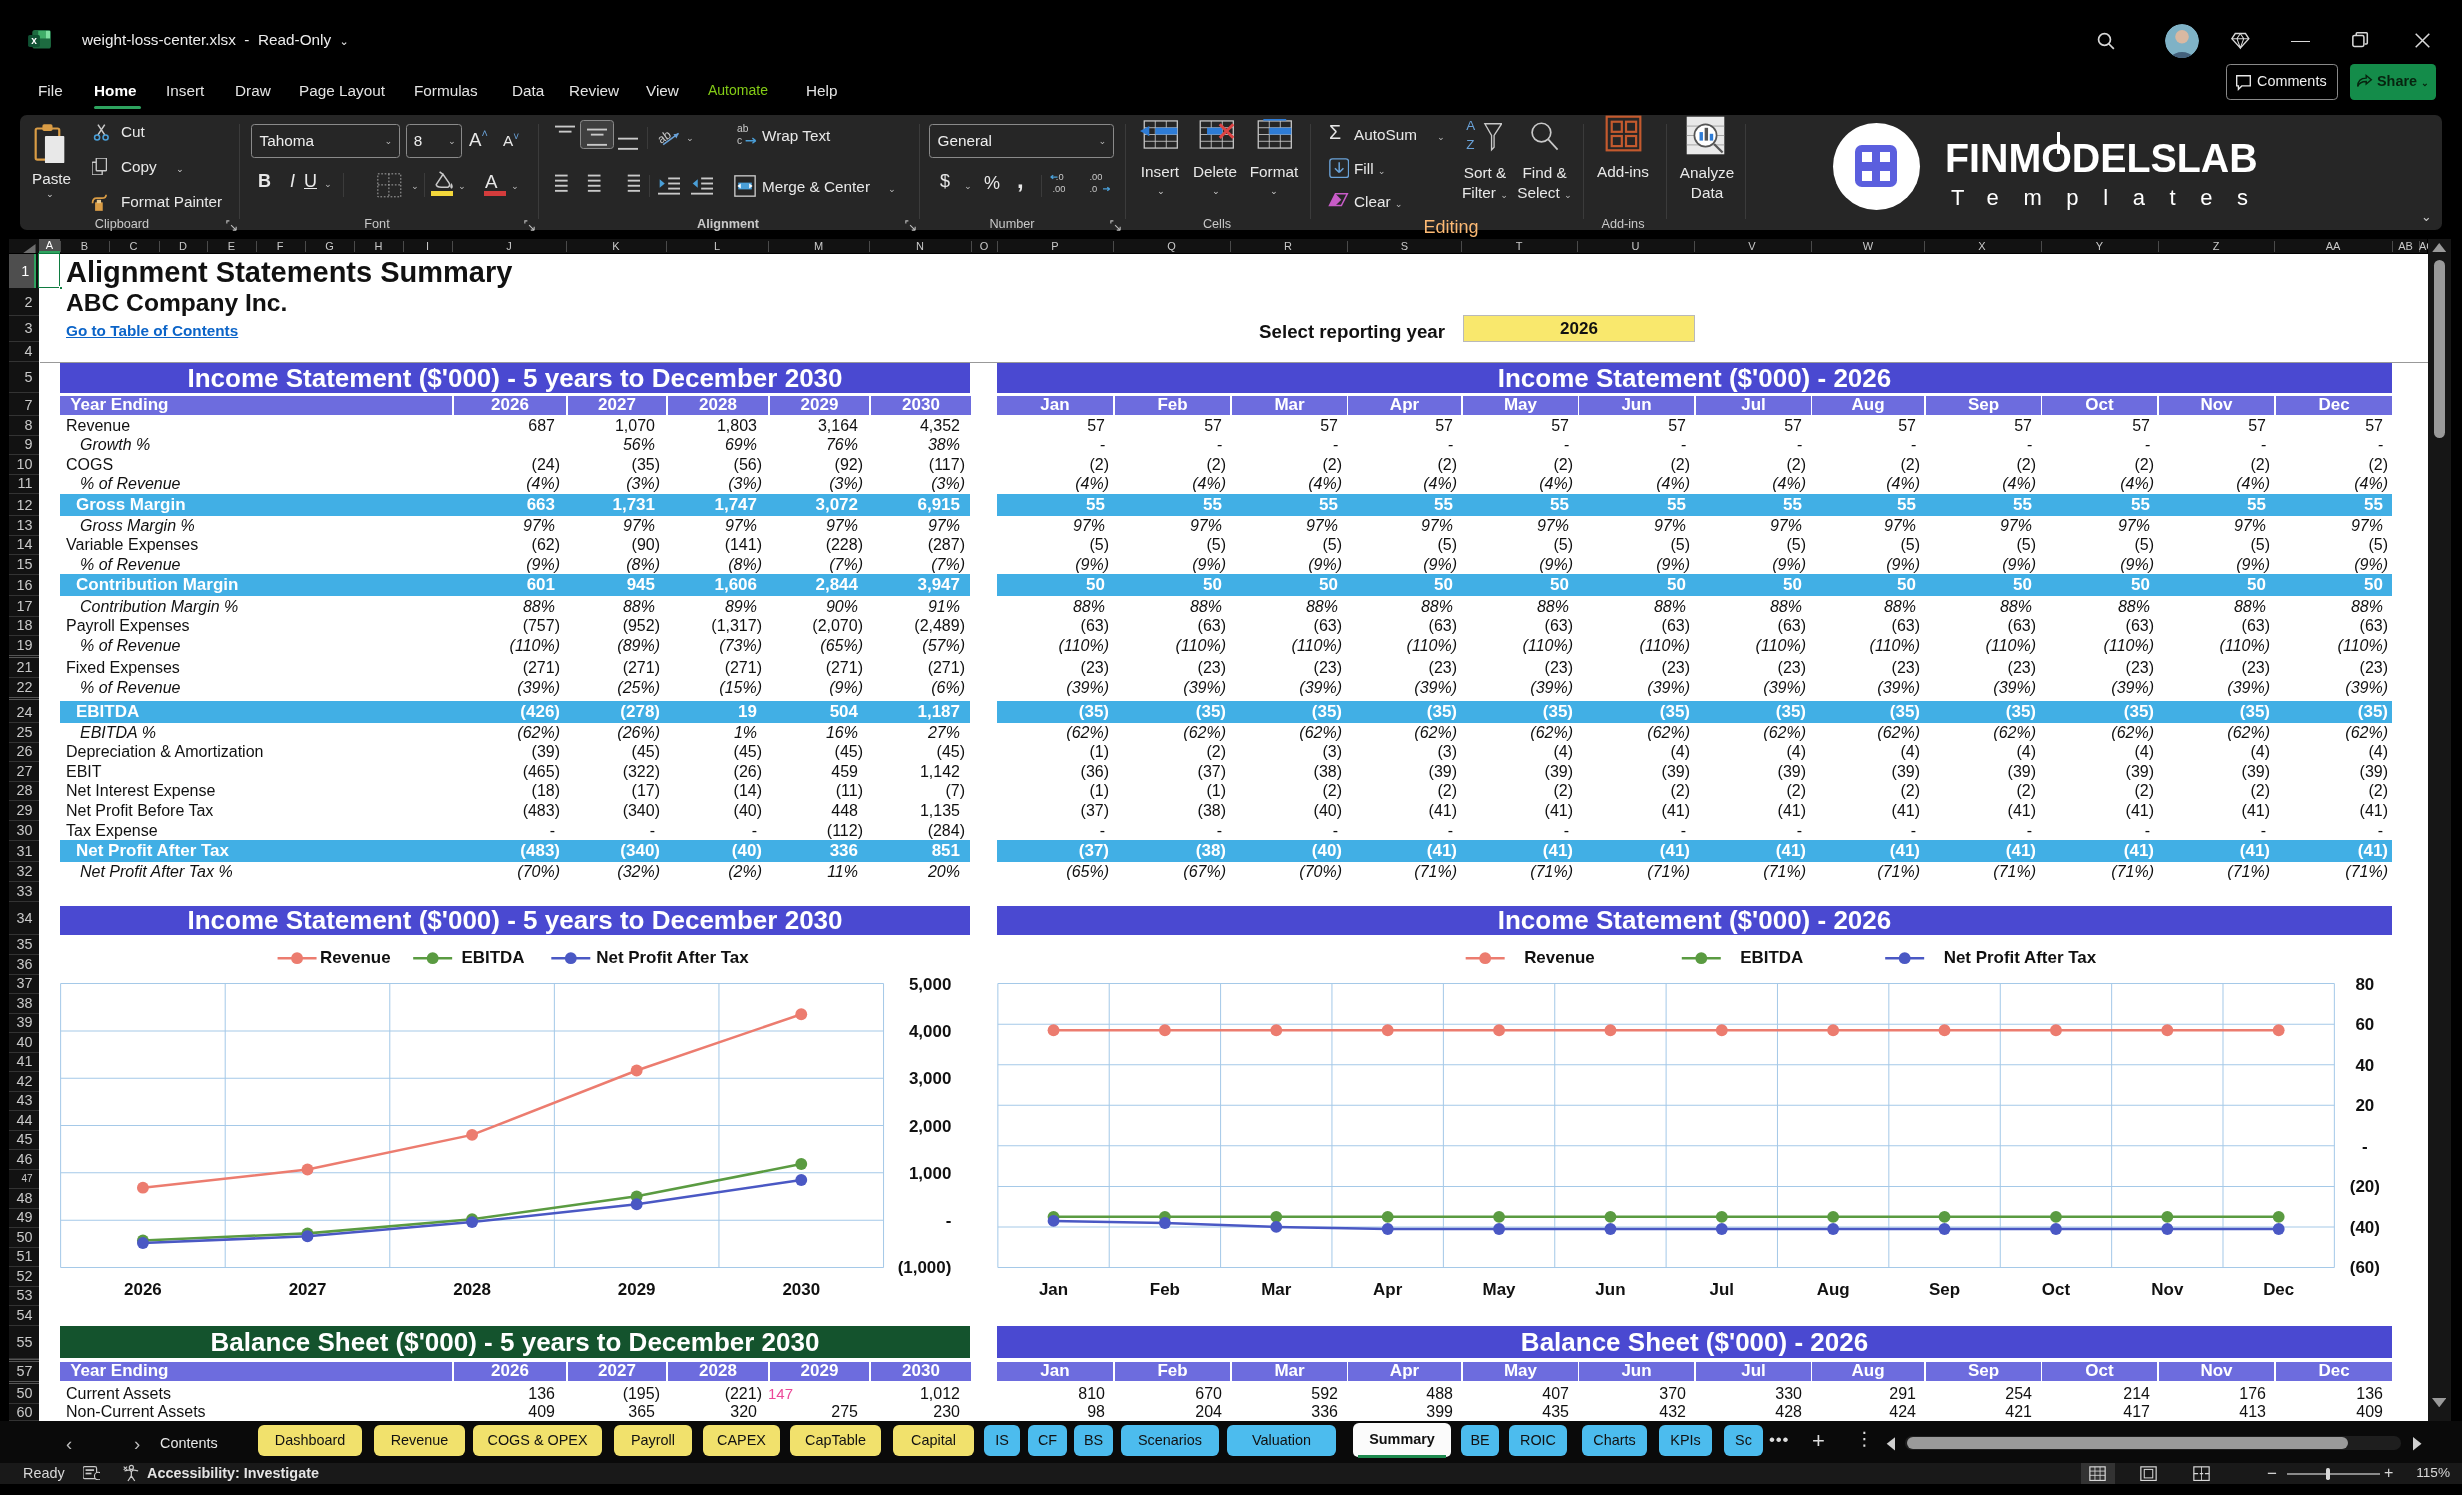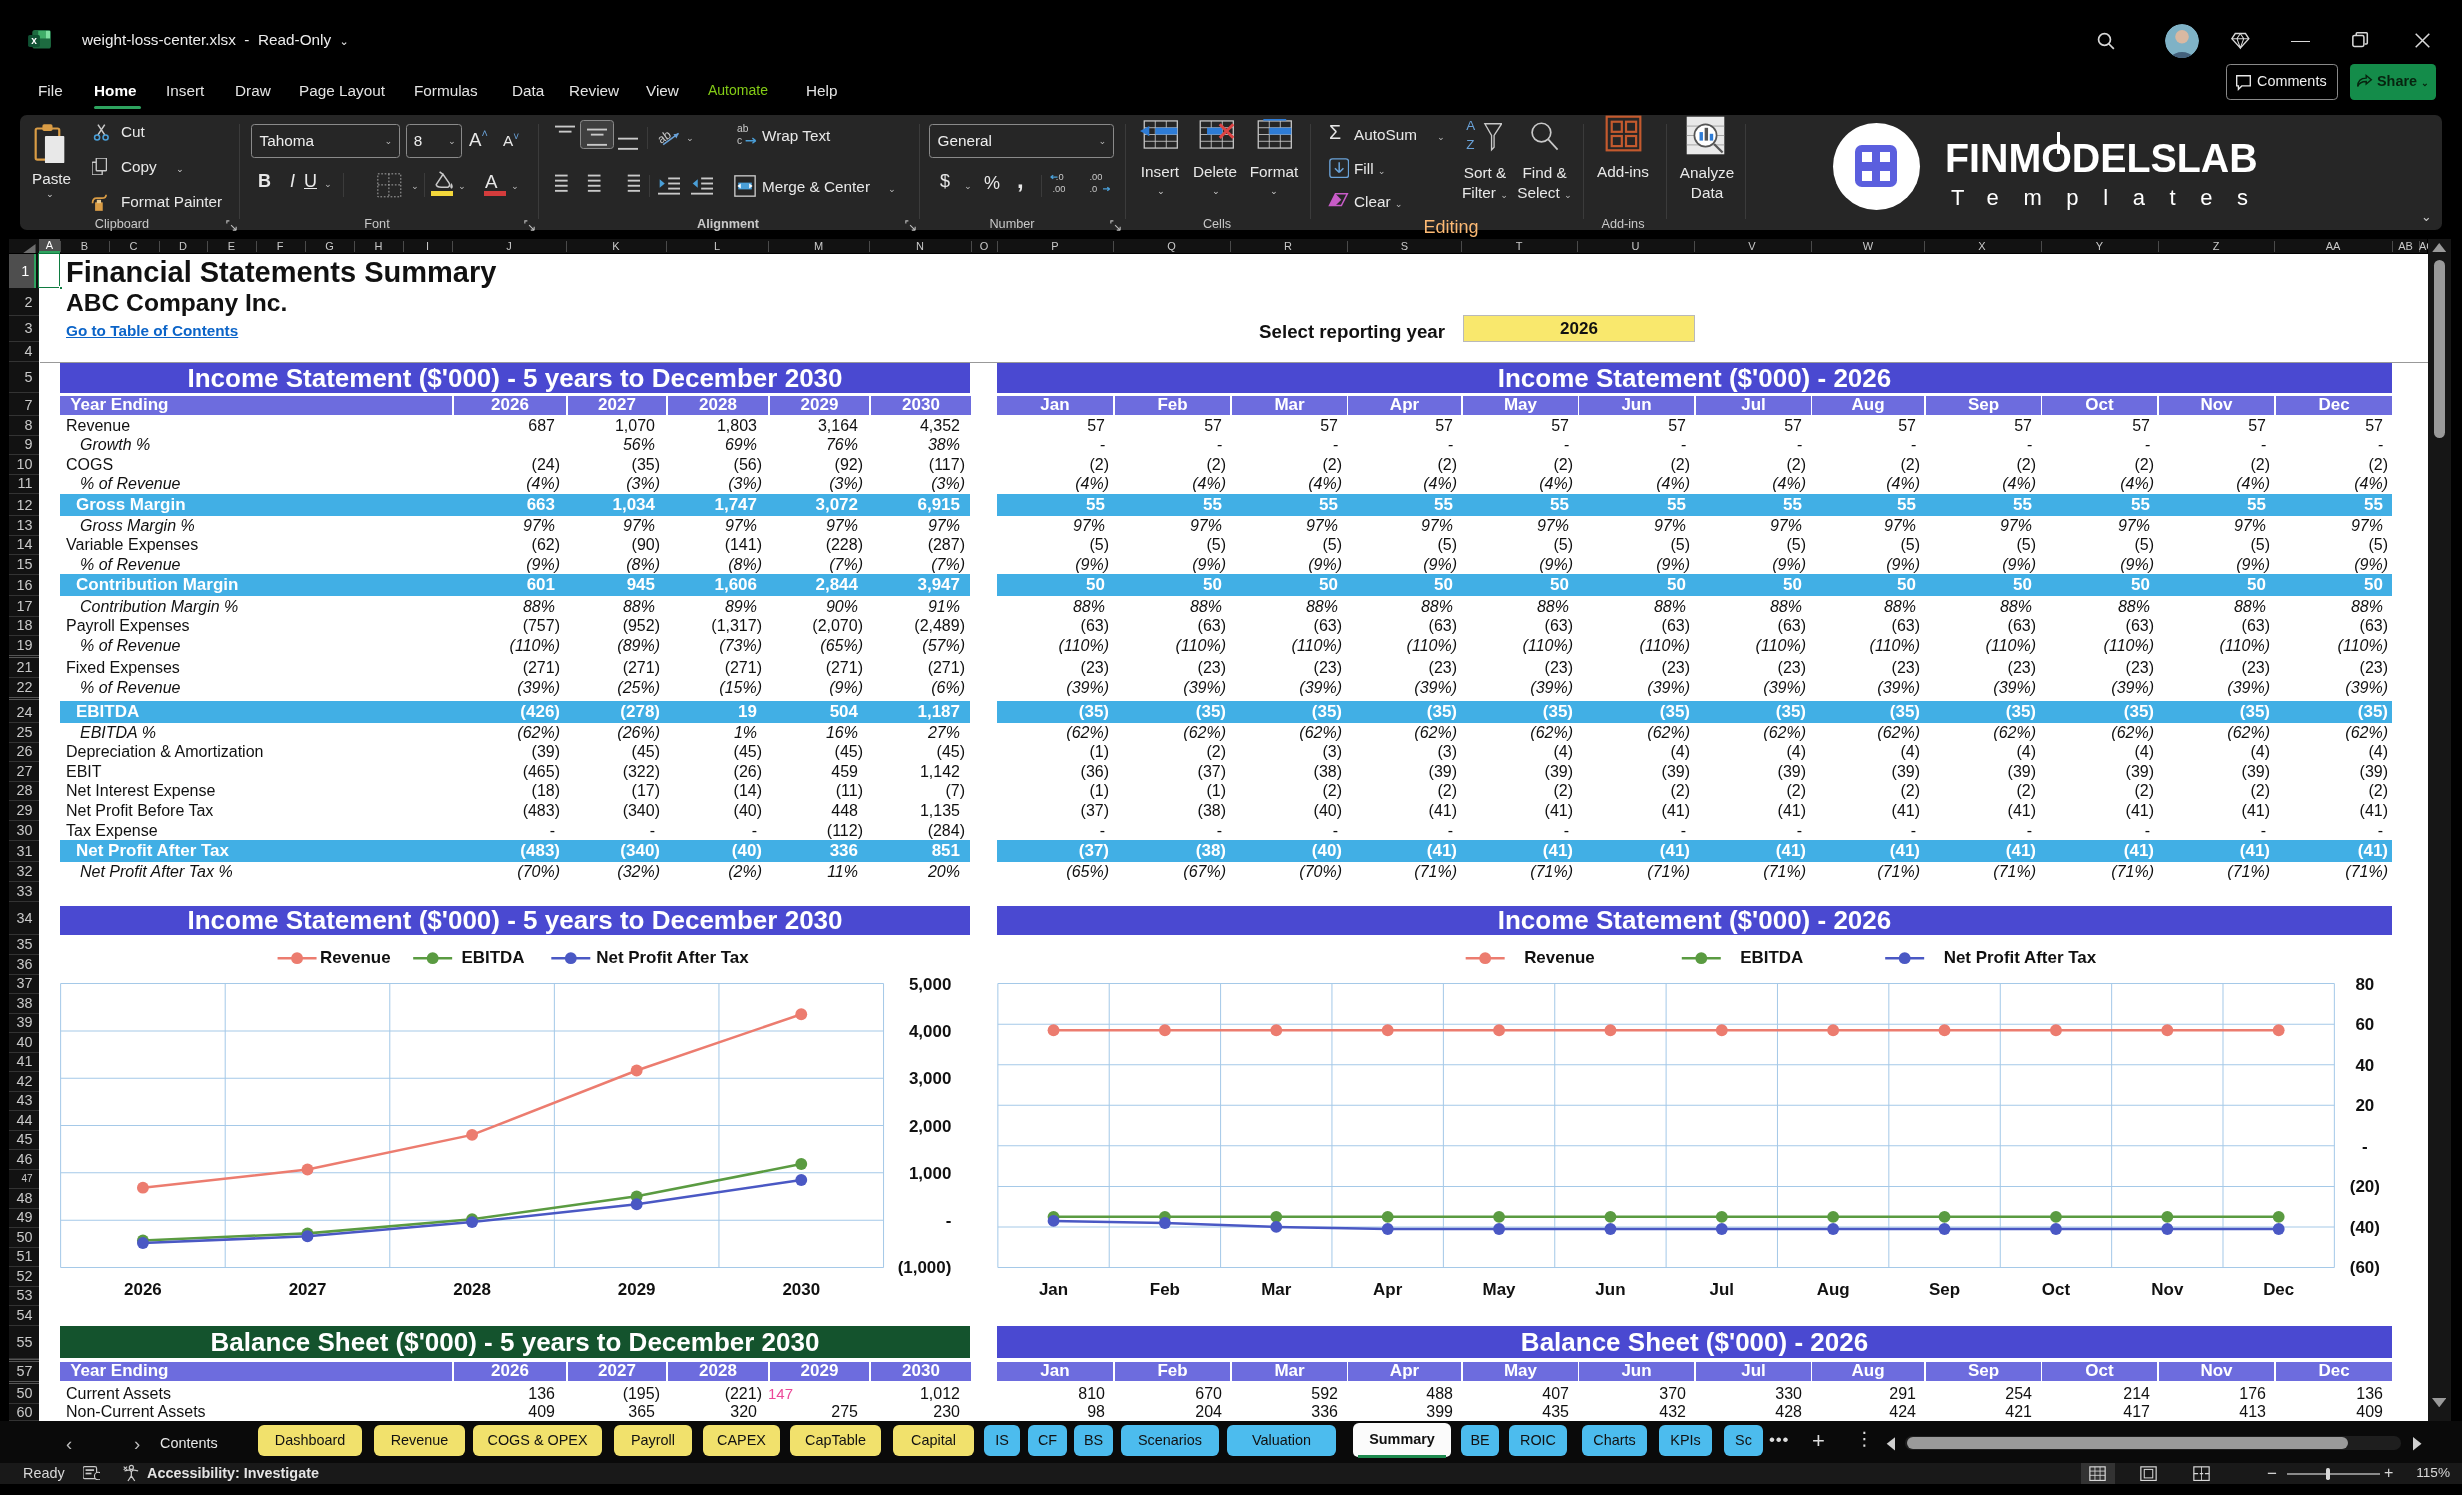--- a/index.html
+++ b/index.html
@@ -435,21 +435,21 @@
 <div class="ab" style="left:9.3px;top:1286px;width:30px;height:19.5px;color:#c9c9c9;font-size:14.4px;text-align:right;line-height:19.5px;padding-right:6.8px;border-bottom:0.8px solid #333;">53</div>
 <div class="ab" style="left:9.3px;top:1306px;width:30px;height:19.5px;color:#c9c9c9;font-size:14.4px;text-align:right;line-height:19.5px;padding-right:6.8px;border-bottom:0.8px solid #333;">54</div>
 <div class="ab" style="left:9.3px;top:1325px;width:30px;height:34px;color:#c9c9c9;font-size:14.4px;text-align:right;line-height:34px;padding-right:6.8px;border-bottom:0.8px solid #333;">55</div>
 <div class="ab" style="left:9.3px;top:1359px;width:30px;height:2.5px;background:#121212;border-top:0.8px solid #555;border-bottom:0.8px solid #555;"></div>
 <div class="ab" style="left:9.3px;top:1362px;width:30px;height:19.5px;color:#c9c9c9;font-size:14.4px;text-align:right;line-height:19.5px;padding-right:6.8px;border-bottom:0.8px solid #333;">57</div>
 <div class="ab" style="left:9.3px;top:1381px;width:30px;height:2.5px;background:#121212;border-top:0.8px solid #555;border-bottom:0.8px solid #555;"></div>
 <div class="ab" style="left:9.3px;top:1384px;width:30px;height:19.5px;color:#c9c9c9;font-size:14.4px;text-align:right;line-height:19.5px;padding-right:6.8px;border-bottom:0.8px solid #333;">50</div>
 <div class="ab" style="left:9.3px;top:1403px;width:30px;height:18px;color:#c9c9c9;font-size:14.4px;text-align:right;line-height:18px;padding-right:6.8px;border-bottom:0.8px solid #333;">60</div>
 <div class="ab" style="left:38px;top:253px;width:22px;height:35px;border:1.7px solid #107c41;"></div>
 <div class="ab" style="left:59px;top:286px;width:4.2px;height:4.2px;background:#107c41;border:0.8px solid #fff;"></div>
-<div class="ab" style="left:66px;top:256px;font-size:29px;font-weight:bold;color:#111;">Financial Statements Summary</div>
+<div class="ab" style="left:66px;top:256px;font-size:29px;font-weight:bold;color:#111;">Alignment Statements Summary</div>
 <div class="ab" style="left:66px;top:289px;font-size:24.6px;font-weight:bold;color:#111;">ABC Company Inc.</div>
 <div class="ab" style="left:66px;top:322px;font-size:15.3px;font-weight:bold;color:#0b64c8;text-decoration:underline;">Go to Table of Contents</div>
 <div class="ab" style="left:1190px;top:321px;width:255px;text-align:right;font-size:18.7px;font-weight:bold;color:#111;">Select reporting year</div>
 <div class="ab" style="left:1463px;top:315px;width:232px;height:27px;background:#f9e86d;border:0.8px solid #b9b9b9;font-size:17px;font-weight:bold;color:#111;text-align:center;line-height:26px;">2026</div>
 <div class="ab" style="left:40px;top:362px;width:2388px;height:0.8px;background:#999;"></div>
 <div class="ab" style="left:60px;top:363px;width:910px;height:30px;background:#4a49d1;color:#fff;font-weight:bold;font-size:26px;text-align:center;line-height:30px;">Income Statement ($'000) - 5 years to December 2030</div>
 <div class="ab" style="left:997px;top:363px;width:1395px;height:30px;background:#4a49d1;color:#fff;font-weight:bold;font-size:26px;text-align:center;line-height:30px;">Income Statement ($'000) - 2026</div>
 <div class="ab" style="left:60px;top:396px;width:392px;height:18.7px;background:#6d6cde;color:#fff;font-weight:bold;font-size:17px;line-height:18.7px;padding-left:10.2px;">Year Ending</div>
 <div class="ab" style="left:454px;top:396px;width:112px;height:18.7px;background:#6d6cde;color:#fff;font-weight:bold;font-size:17px;text-align:center;line-height:18.7px;">2026</div>
 <div class="ab" style="left:568px;top:396px;width:98px;height:18.7px;background:#6d6cde;color:#fff;font-weight:bold;font-size:17px;text-align:center;line-height:18.7px;">2027</div>
@@ -536,21 +536,21 @@
 <div class="ab" style="left:1694px;top:474px;width:112px;text-align:right;line-height:19.5px;font-size:16px;font-style:italic;color:#111;">(4%)</div>
 <div class="ab" style="left:1811px;top:474px;width:109px;text-align:right;line-height:19.5px;font-size:16px;font-style:italic;color:#111;">(4%)</div>
 <div class="ab" style="left:1924px;top:474px;width:112px;text-align:right;line-height:19.5px;font-size:16px;font-style:italic;color:#111;">(4%)</div>
 <div class="ab" style="left:2041px;top:474px;width:113px;text-align:right;line-height:19.5px;font-size:16px;font-style:italic;color:#111;">(4%)</div>
 <div class="ab" style="left:2158px;top:474px;width:112px;text-align:right;line-height:19.5px;font-size:16px;font-style:italic;color:#111;">(4%)</div>
 <div class="ab" style="left:2274px;top:474px;width:114px;text-align:right;line-height:19.5px;font-size:16px;font-style:italic;color:#111;">(4%)</div>
 <div class="ab" style="left:60px;top:494px;width:910px;height:22px;background:#41afe5;"></div>
 <div class="ab" style="left:997px;top:494px;width:1395px;height:22px;background:#41afe5;"></div>
 <div class="ab" style="left:76px;top:494px;font-size:17px;font-weight:bold;color:#fff;line-height:22px;">Gross Margin</div>
 <div class="ab" style="left:452px;top:494px;width:103px;text-align:right;line-height:22px;font-size:17px;font-weight:bold;color:#fff;">663</div>
-<div class="ab" style="left:566px;top:494px;width:89px;text-align:right;line-height:22px;font-size:17px;font-weight:bold;color:#fff;">1,034</div>
+<div class="ab" style="left:566px;top:494px;width:89px;text-align:right;line-height:22px;font-size:17px;font-weight:bold;color:#fff;">1,731</div>
 <div class="ab" style="left:666px;top:494px;width:91px;text-align:right;line-height:22px;font-size:17px;font-weight:bold;color:#fff;">1,747</div>
 <div class="ab" style="left:768px;top:494px;width:90px;text-align:right;line-height:22px;font-size:17px;font-weight:bold;color:#fff;">3,072</div>
 <div class="ab" style="left:869px;top:494px;width:91px;text-align:right;line-height:22px;font-size:17px;font-weight:bold;color:#fff;">6,915</div>
 <div class="ab" style="left:997px;top:494px;width:108px;text-align:right;line-height:22px;font-size:17px;font-weight:bold;color:#fff;">55</div>
 <div class="ab" style="left:1113px;top:494px;width:109px;text-align:right;line-height:22px;font-size:17px;font-weight:bold;color:#fff;">55</div>
 <div class="ab" style="left:1230px;top:494px;width:108px;text-align:right;line-height:22px;font-size:17px;font-weight:bold;color:#fff;">55</div>
 <div class="ab" style="left:1347px;top:494px;width:106px;text-align:right;line-height:22px;font-size:17px;font-weight:bold;color:#fff;">55</div>
 <div class="ab" style="left:1461px;top:494px;width:108px;text-align:right;line-height:22px;font-size:17px;font-weight:bold;color:#fff;">55</div>
 <div class="ab" style="left:1577px;top:494px;width:109px;text-align:right;line-height:22px;font-size:17px;font-weight:bold;color:#fff;">55</div>
 <div class="ab" style="left:1694px;top:494px;width:108px;text-align:right;line-height:22px;font-size:17px;font-weight:bold;color:#fff;">55</div>

